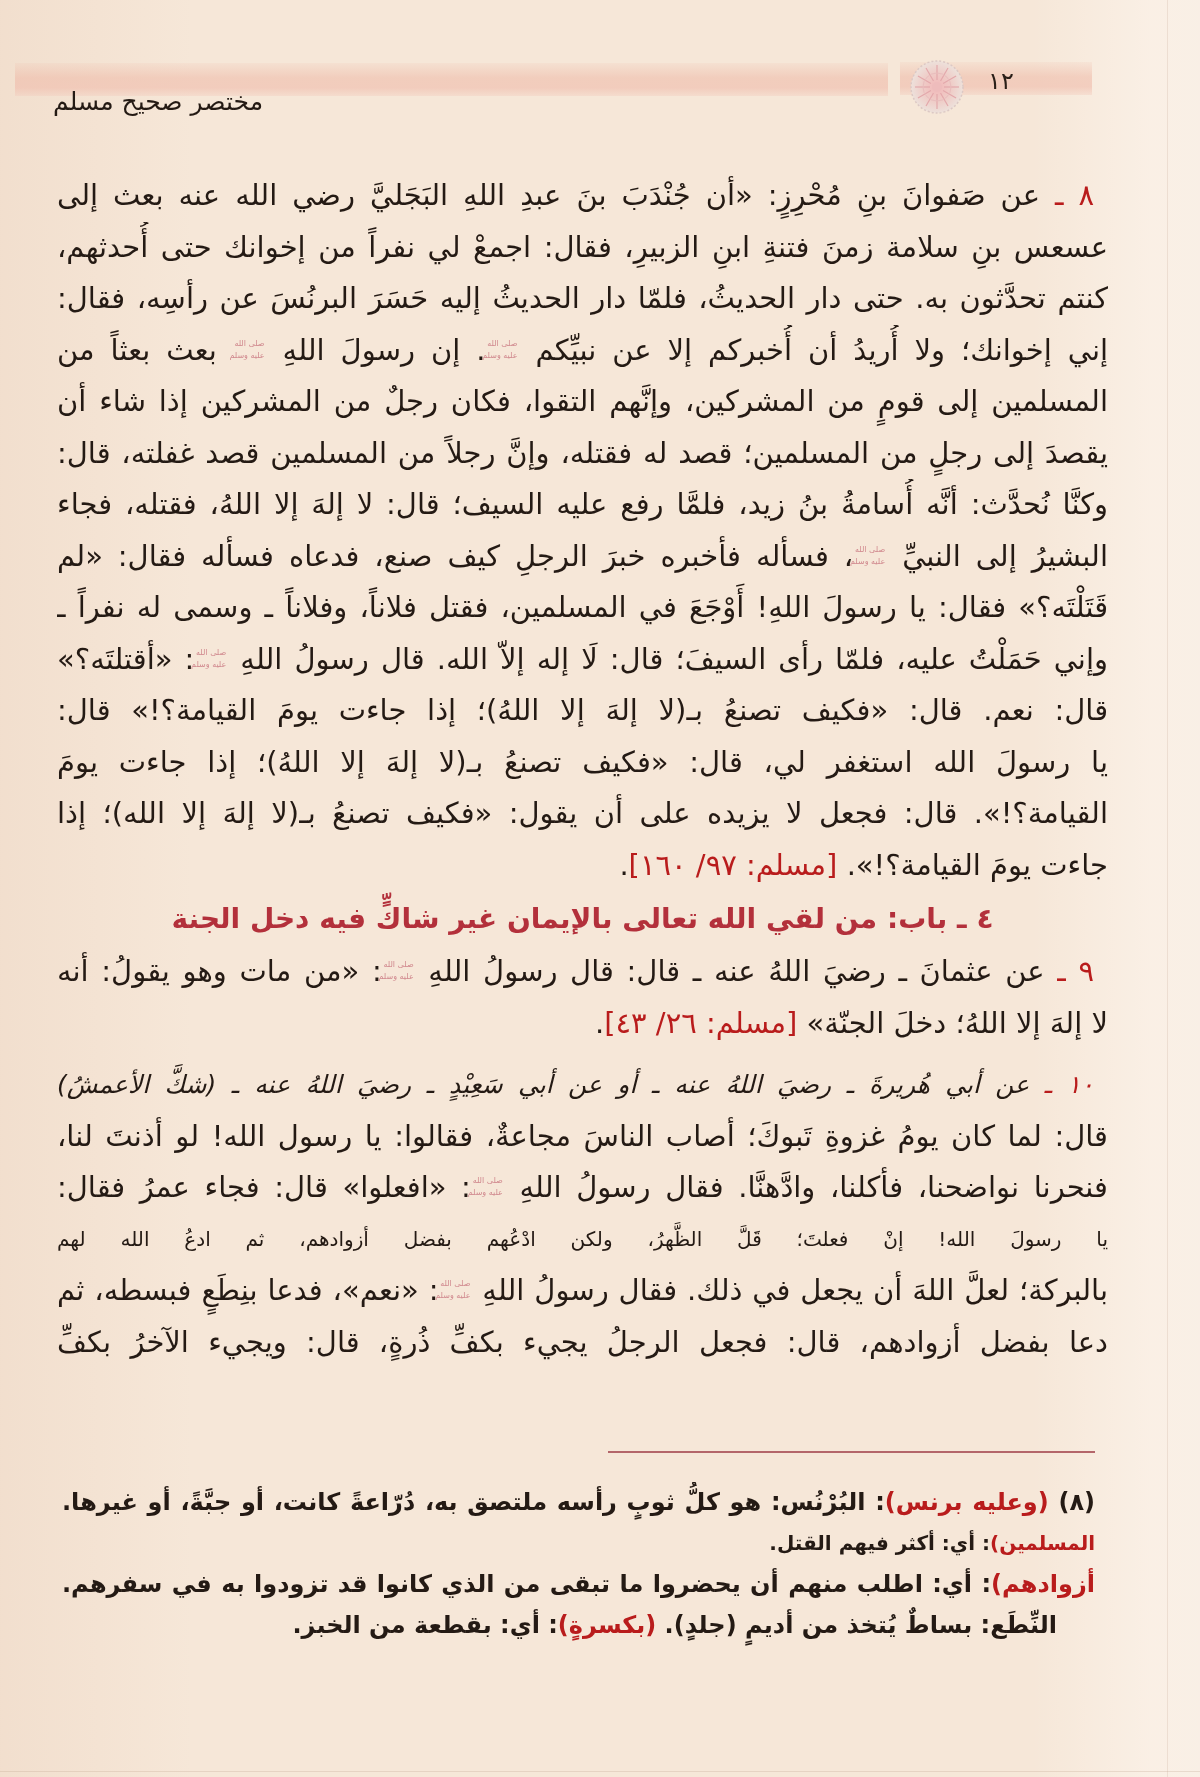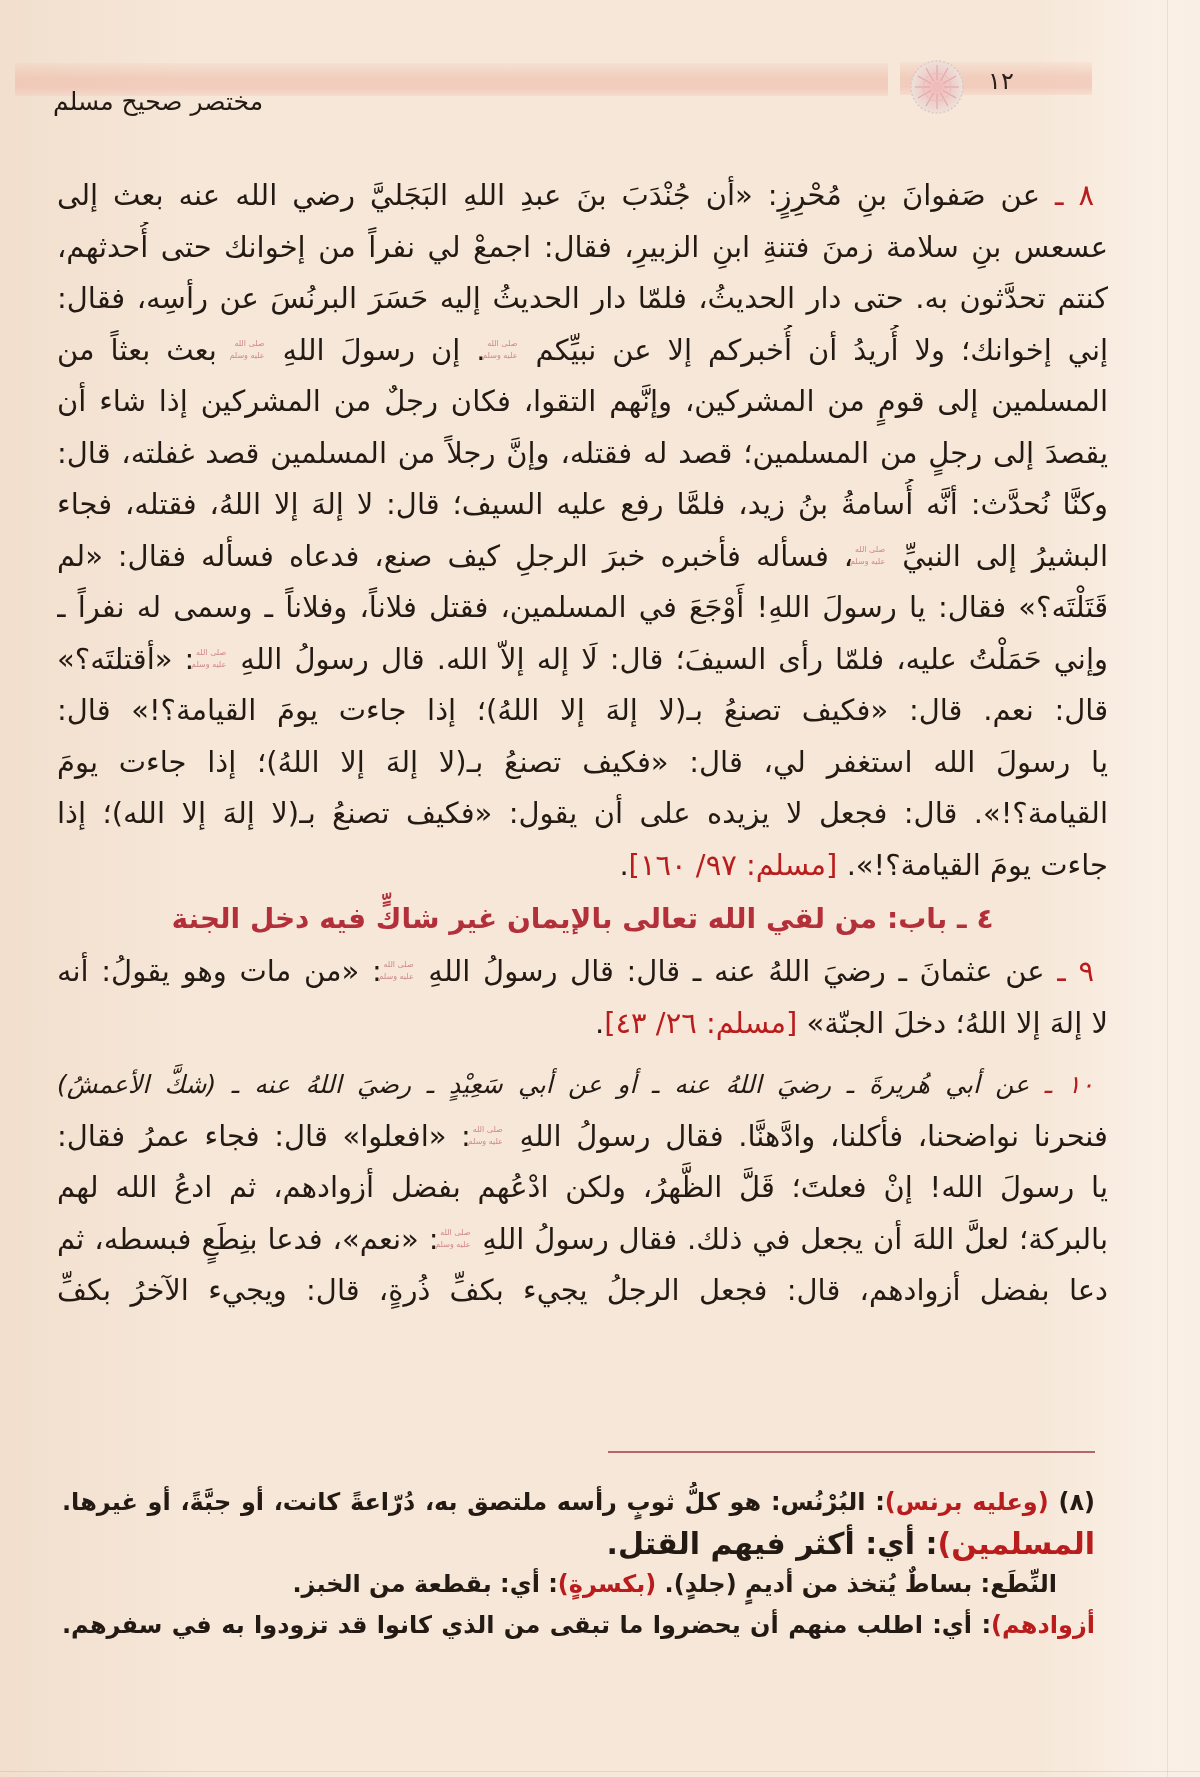--- a/index.html
+++ b/index.html
@@ -125,28 +125,29 @@
     <div class="ln" style="font-size: 29px;">يا رسولَ الله استغفر لي، قال: «فكيف تصنعُ بـ(لا إلهَ إلا اللهُ)؛ إذا جاءت يومَ</div>
     <div class="ln" style="font-size: 29px;">القيامة؟!». قال: فجعل لا يزيده على أن يقول: «فكيف تصنعُ بـ(لا إلهَ إلا الله)؛ إذا</div>
     <div class="ln last" style="font-size: 29px;"><span>جاءت يومَ القيامة؟!». </span><span class="red">[مسلم: ٩٧/ ١٦٠]</span><span>.</span></div>
 
     <div class="heading" style="font-size: 28px;">٤ ـ باب: من لقي الله تعالى بالإيمان غير شاكٍّ فيه دخل الجنة</div>
 
     <div class="ln first" style="font-size: 29px;"><span class="red">٩ ـ </span><span>عن عثمانَ ـ رضيَ اللهُ عنه ـ قال: قال رسولُ اللهِ </span><span class="saw" title="ﷺ"><span>صلى الله</span><span>عليه وسلم</span></span><span>: «من مات وهو يقولُ: أنه</span></div>
     <div class="ln last" style="font-size: 29px;"><span>لا إلهَ إلا اللهُ؛ دخلَ الجنّة» </span><span class="red">[مسلم: ٢٦/ ٤٣]</span><span>.</span></div>
 
     <div class="ln first gap" style="font-size: 25px; font-style: italic;"><span class="red">١٠ ـ </span><span>عن أبي هُريرةَ ـ رضيَ اللهُ عنه ـ أو عن أبي سَعِيْدٍ ـ رضيَ اللهُ عنه ـ (شكَّ الأعمشُ)</span></div>
+    <div class="ln" style="font-size: 29px;">قال: لما كان يومُ غزوةِ تَبوكَ؛ أصاب الناسَ مجاعةٌ، فقالوا: يا رسول الله! لو أذنتَ لنا،</div>
     <div class="ln" style="font-size: 29px;"><span>فنحرنا نواضحنا، فأكلنا، وادَّهنَّا. فقال رسولُ اللهِ </span><span class="saw" title="ﷺ"><span>صلى الله</span><span>عليه وسلم</span></span><span>: «افعلوا» قال: فجاء عمرُ فقال:</span></div>
-    <div class="ln" style="font-size: 29px;">يا رسولَ الله! إنْ فعلتَ؛ قَلَّ الظَّهرُ، ولكن ادْعُهم بفضل أزوادهم، ثم ادعُ الله لهم</div>
+    <div class="ln" style="font-size: 20px;">يا رسولَ الله! إنْ فعلتَ؛ قَلَّ الظَّهرُ، ولكن ادْعُهم بفضل أزوادهم، ثم ادعُ الله لهم</div>
     <div class="ln" style="font-size: 29px;"><span>بالبركة؛ لعلَّ اللهَ أن يجعل في ذلك. فقال رسولُ اللهِ </span><span class="saw" title="ﷺ"><span>صلى الله</span><span>عليه وسلم</span></span><span>: «نعم»، فدعا بنِطَعٍ فبسطه، ثم</span></div>
     <div class="ln" style="font-size: 29px;">دعا بفضل أزوادهم، قال: فجعل الرجلُ يجيء بكفِّ ذُرةٍ، قال: ويجيء الآخرُ بكفِّ</div>
   </div>
 
   <div class="sep"></div>
 
   <div class="fn">
     <div class="fl" style="font-size: 24px;"><span>(٨) </span><span class="red">(وعليه برنس)</span><span>: البُرْنُس: هو كلُّ ثوبٍ رأسه ملتصق به، دُرّاعةً كانت، أو جبَّةً، أو غيرها. </span><span class="red">(أوجع في</span></div>
-    <div class="fl last" style="font-size: 30px;"><span class="red">المسلمين)</span><span>: أي: أكثر فيهم القتل.</span></div>
+    <div class="fl last" style="font-size: 20px;"><span class="red">المسلمين)</span><span>: أي: أكثر فيهم القتل.</span></div>
 
+    <div class="fl" style="font-size: 24px;"><span class="red">أزوادهم)</span><span>: أي: اطلب منهم أن يحضروا ما تبقى من الذي كانوا قد تزودوا به في سفرهم. </span><span class="red">(فدعا بنِطَعٍ)</span><span>:</span></div>
     <div class="fl last indent" style="font-size: 24px;"><span>النِّطَع: بساطٌ يُتخذ من أديمٍ (جلدٍ). </span><span class="red">(بكسرةٍ)</span><span>: أي: بقطعة من الخبز.</span></div>
-    <div class="fl" style="font-size: 24px;"><span class="red">أزوادهم)</span><span>: أي: اطلب منهم أن يحضروا ما تبقى من الذي كانوا قد تزودوا به في سفرهم. </span><span class="red">(فدعا بنِطَعٍ)</span><span>:</span></div>
   </div>
 </div>
 
 </body></html>

